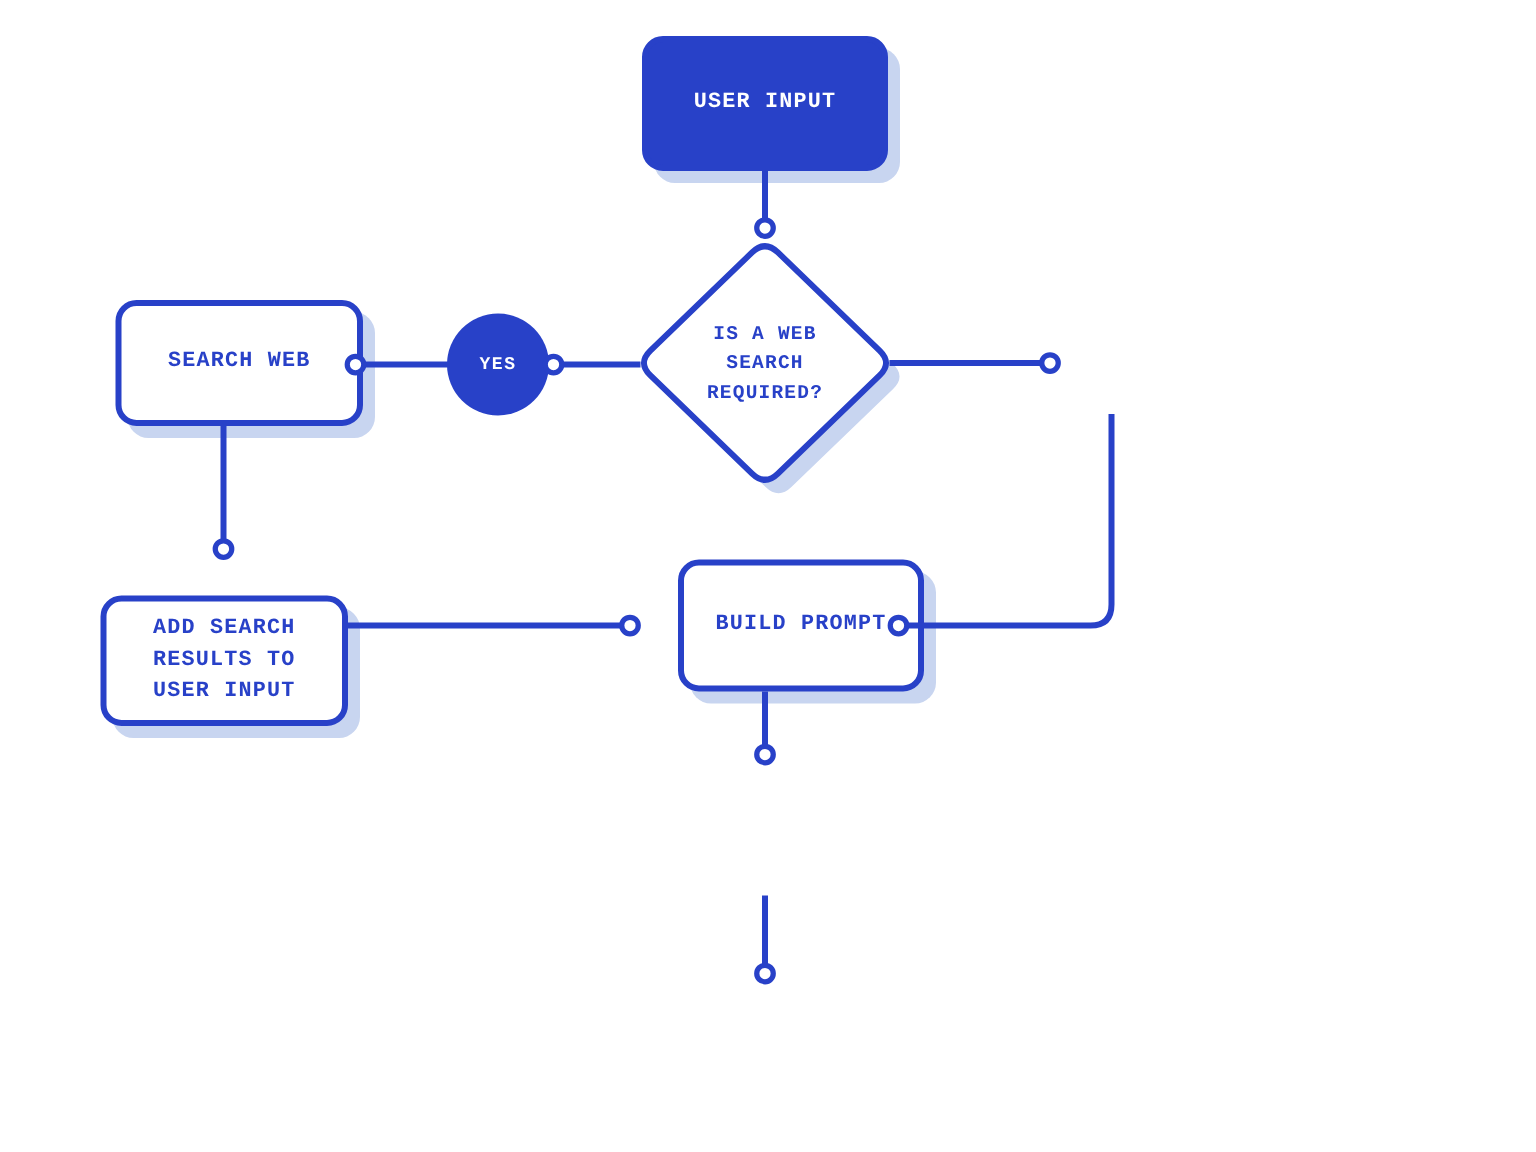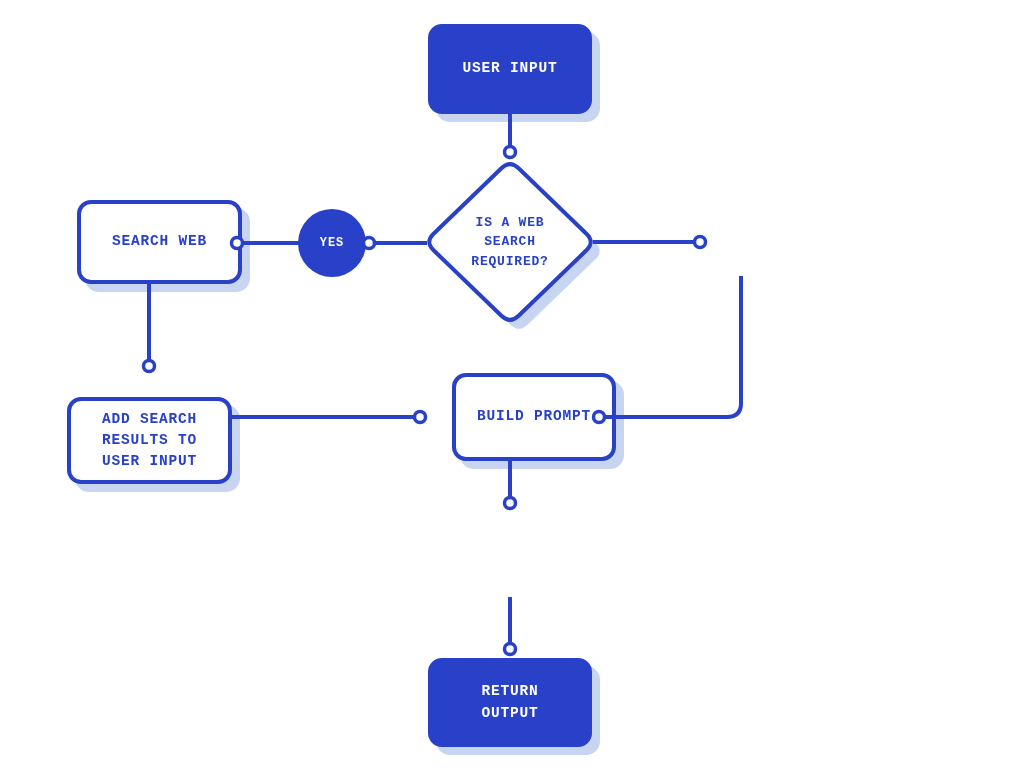--- a/index.html
+++ b/index.html
@@ -97,24 +97,20 @@
     <span class="label">ADD SEARCH
 RESULTS TO
 USER INPUT</span>
   </div>
 
   <div class="node n-build-prompt">
     <span class="label">BUILD PROMPT</span>
   </div>
 
 
-  <div class="node filled n-return-output">
-    <span class="label">RETURN
-OUTPUT</span>
-  </div>
 
   <div class="branch b-yes">
     <span class="label">YES</span>
   </div>
 
 
   <svg class="wires" viewBox="0 0 1024 768" aria-hidden="true">
 
     <path class="diamond-shadow" transform="translate(9,9)" d="M501.4,168.3 Q510,160 518.6,168.3 L586.4,233.7 Q595,242 586.4,250.3 L518.6,315.7 Q510,324 501.4,315.7 L433.6,250.3 Q425,242 433.6,233.7 Z"></path>
 

